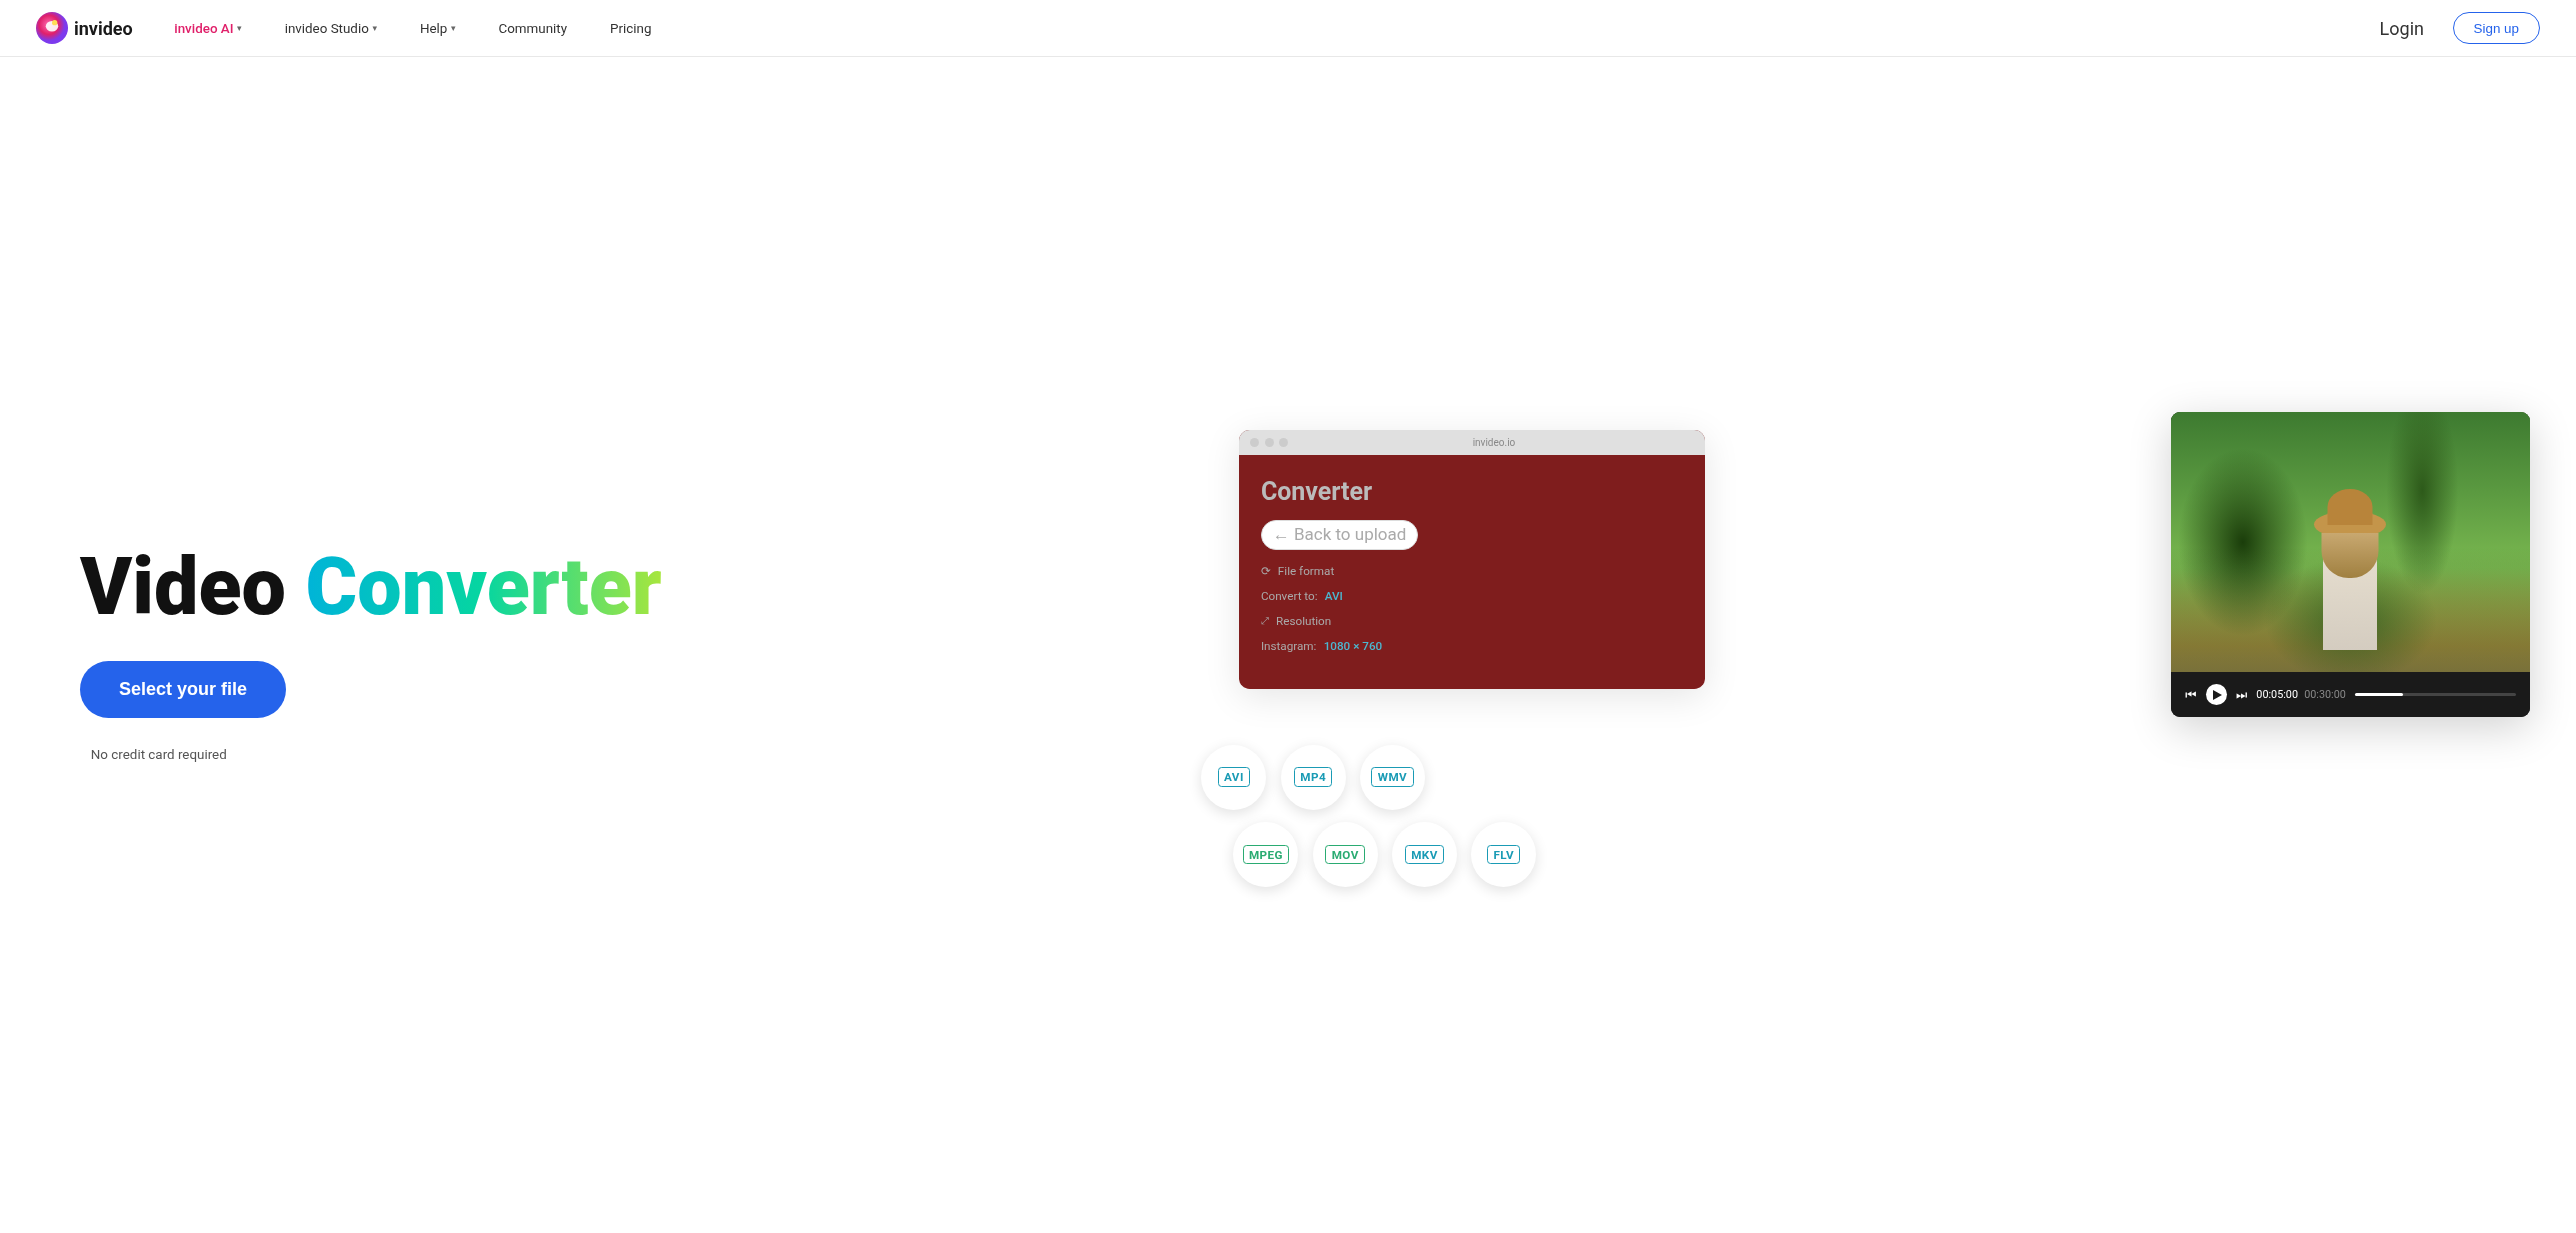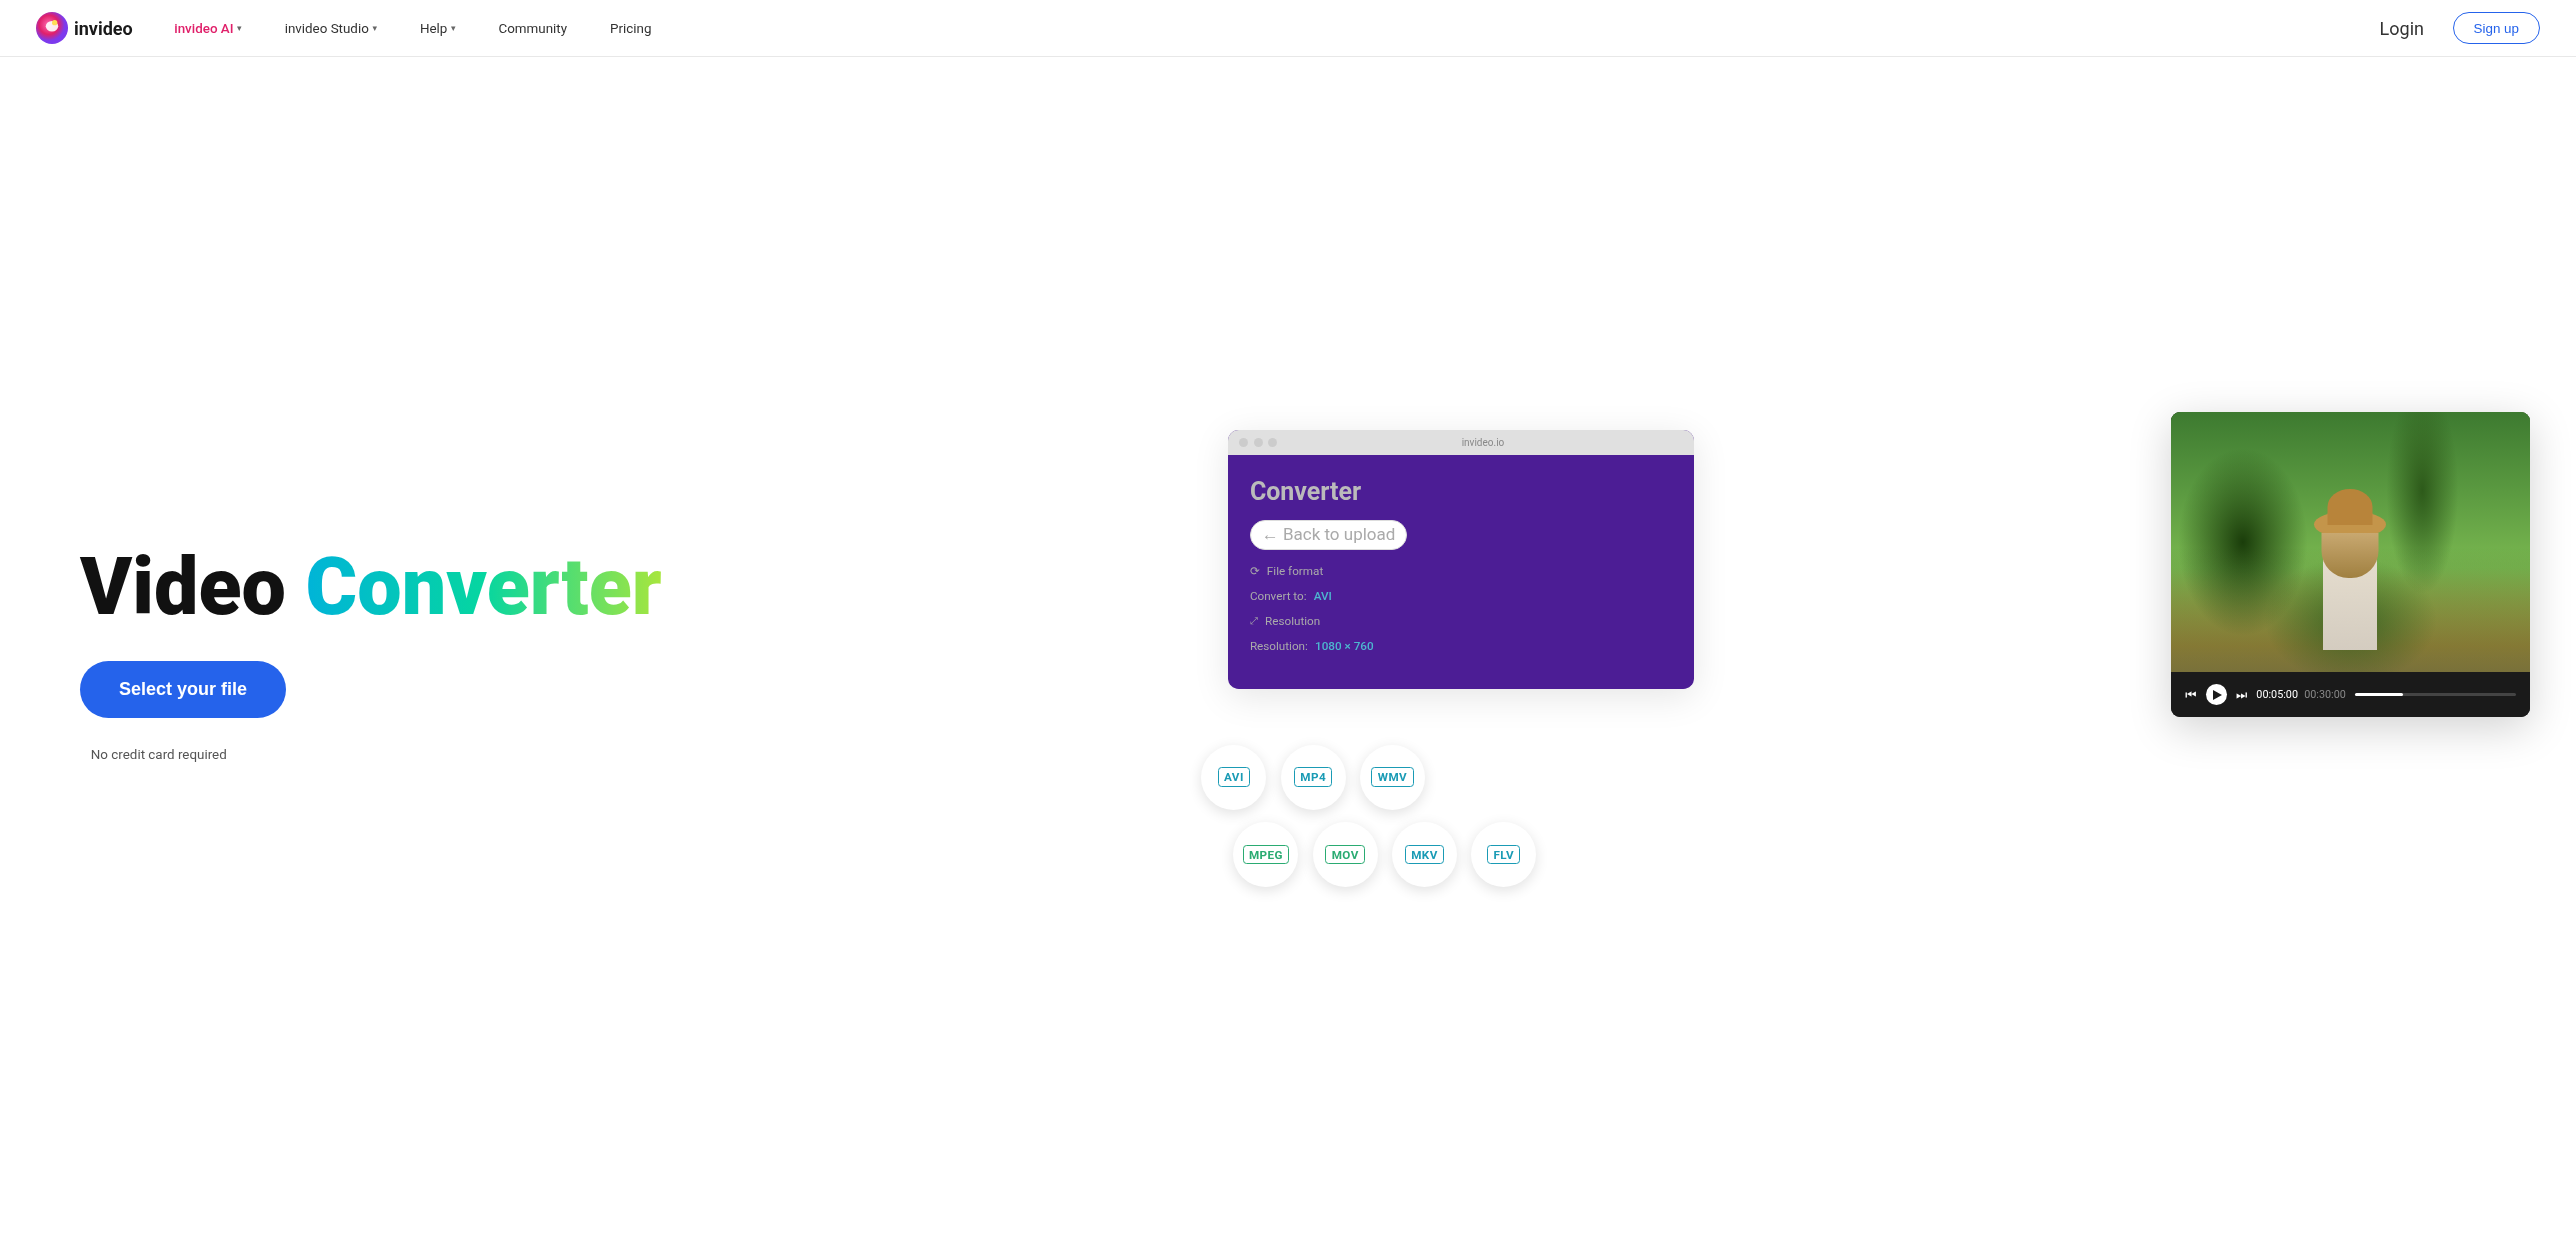--- a/index.html
+++ b/index.html
@@ -140,26 +140,26 @@
     }
 
     
     .hero-right {
       flex: 0 0 55%;
       max-width: 55%;
       position: relative;
       height: 484px;
     }
     .converter-card {
-      background: #4c1d95;
+      background: #7f1d1d;
       border-radius: 10.8px;
       padding: 14.3px;
       width: 466px;
       position: absolute;
-      left: 54px;
+      left: 65px;
       top: 18px;
       box-shadow: 0 7.2px 36px rgba(0,0,0,0.10);
     }
     .card-topbar {
       background: #e0e0e0;
       border-radius: 7.2px 7.2px 0 0;
       height: 25px;
       display: flex;
       align-items: center;
       padding: 0 10.8px;
@@ -458,21 +458,21 @@
         </div>
         <div class="card-row">
           <span class="card-row-label">Convert to:</span>
           <span class="card-row-value">AVI</span>
         </div>
         <div class="card-row">
           <span style="font-size:10px;">⤢</span>
           <span class="card-row-label">Resolution</span>
         </div>
         <div class="card-row">
-          <span class="card-row-label">Resolution:</span>
+          <span class="card-row-label">Instagram:</span>
           <span class="card-row-value">1080 × 760</span>
         </div>
       </div>
     </div>
 
     <div class="video-preview">
       <div class="video-thumb">
         <div class="person-silhouette">
           <div class="hat"></div>
           <div class="hair"></div>

